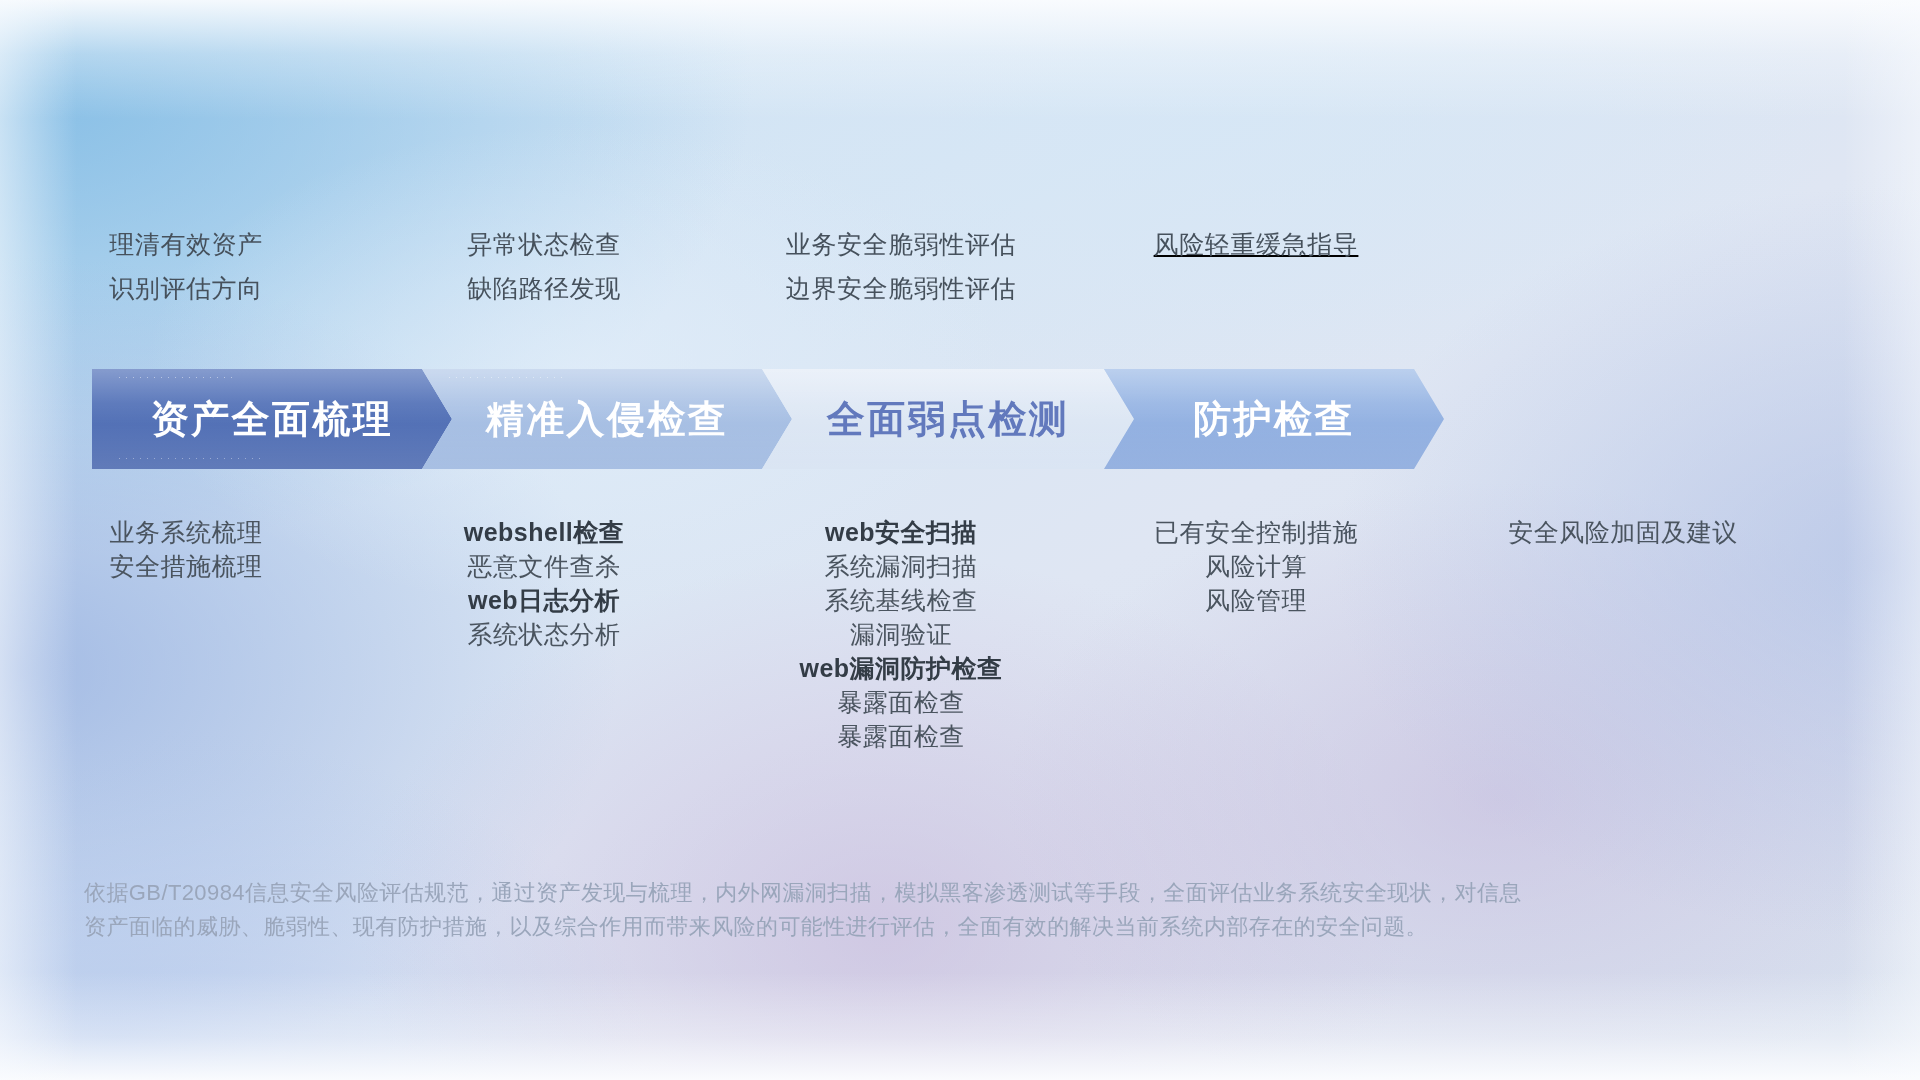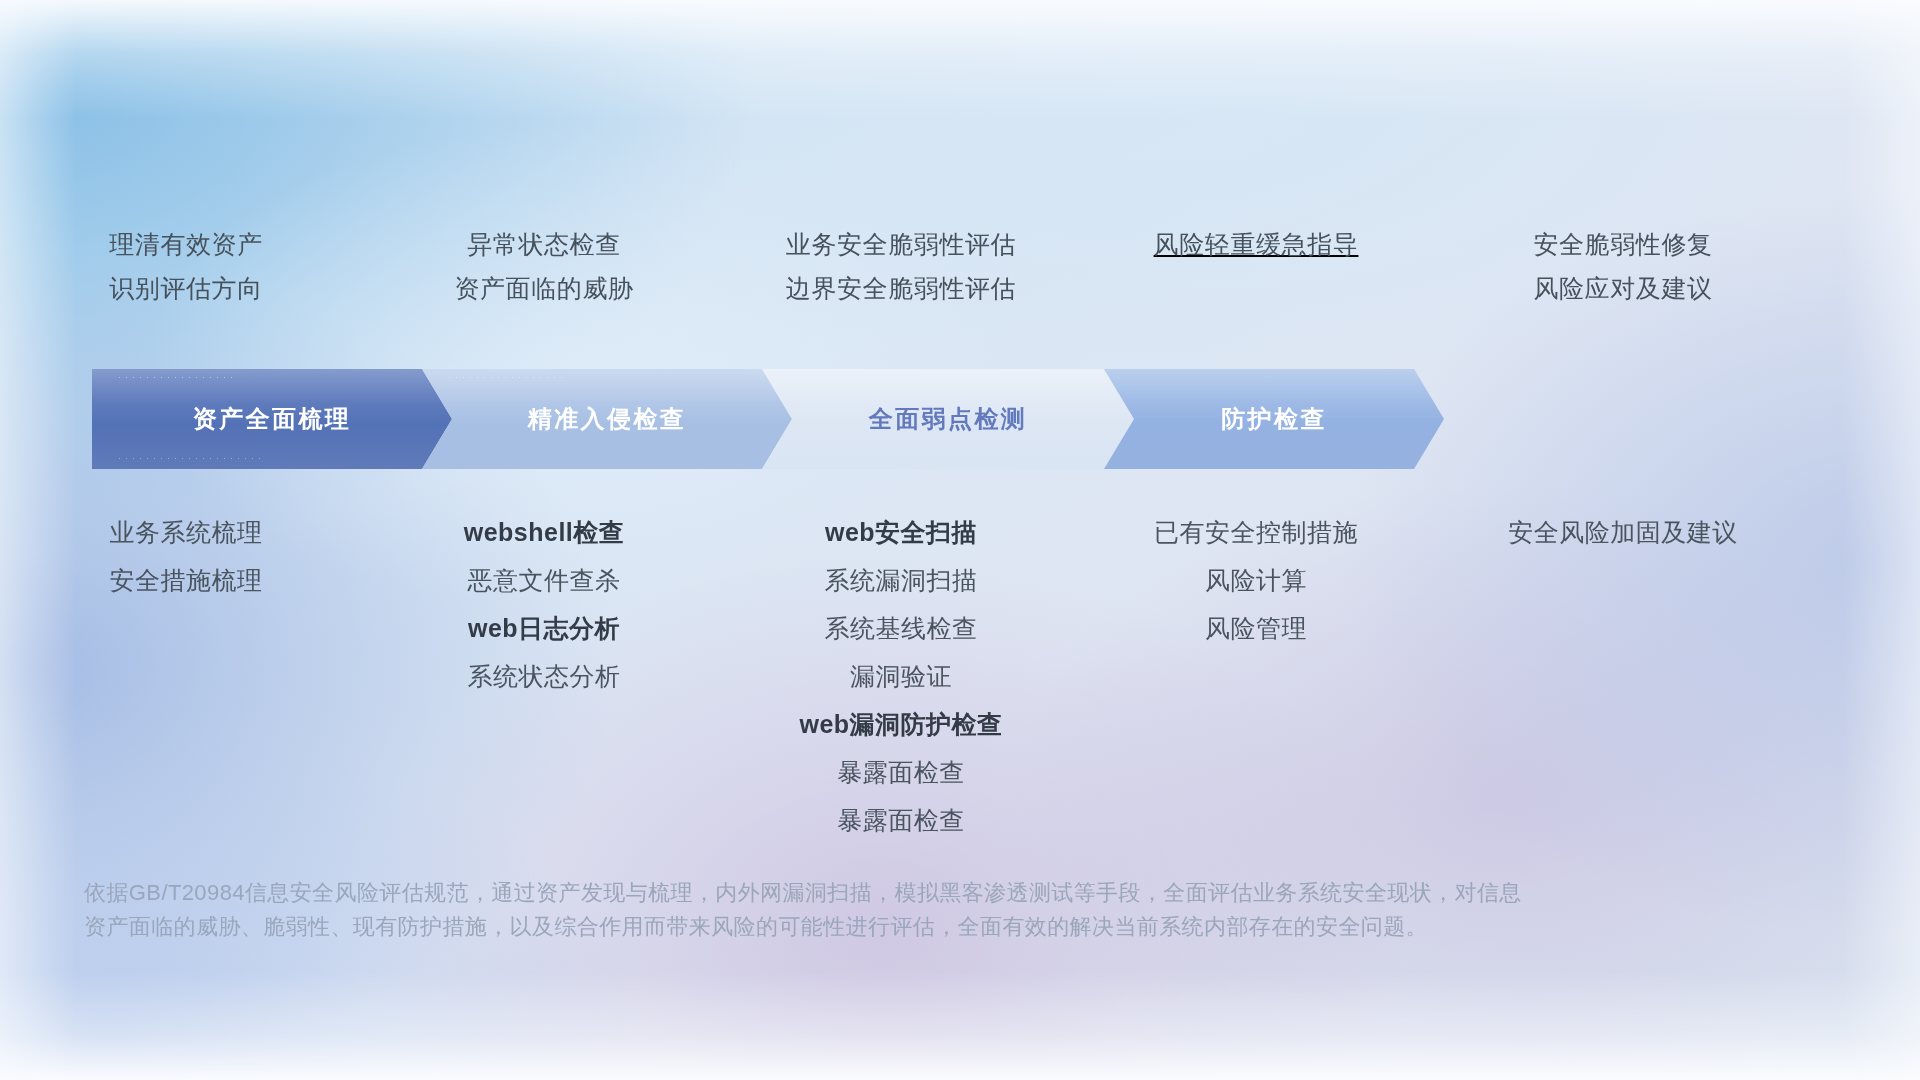--- a/index.html
+++ b/index.html
@@ -113,21 +113,21 @@
     justify-content: center;
     margin-right: -30px;
     -webkit-clip-path: polygon(0 0, calc(100% - 30px) 0, 100% 50%, calc(100% - 30px) 100%, 0 100%, 30px 50%);
     clip-path: polygon(0 0, calc(100% - 30px) 0, 100% 50%, calc(100% - 30px) 100%, 0 100%, 30px 50%);
   }
   .chev:first-child {
     -webkit-clip-path: polygon(0 0, calc(100% - 30px) 0, 100% 50%, calc(100% - 30px) 100%, 0 100%);
     clip-path: polygon(0 0, calc(100% - 30px) 0, 100% 50%, calc(100% - 30px) 100%, 0 100%);
   }
   .chev-label {
-    font-size: 24px;
+    font-size: 38px;
     font-weight: bold;
     letter-spacing: 2.4px;
     white-space: nowrap;
     position: relative;
     z-index: 3;
   }
   .chev-sheen {
     position: absolute;
     inset: 0;
     z-index: 2;
@@ -159,21 +159,20 @@
     position: absolute;
     left: 0;
     top: 515px;
     width: 1920px;
     display: flex;
   }
   .detail-col {
     display: flex;
     flex-direction: column;
     align-items: center;
-    gap: 14px;
   }
   .detail-line {
     font-size: 25px;
     line-height: 34px;
     color: #4a545f;
     letter-spacing: 0.5px;
     white-space: nowrap;
   }
   .detail-line.strong {
     font-weight: bold;
@@ -218,36 +217,32 @@
 
     <div class="caption-row">
 
       <div class="caption-col" style="width:372px;">
         <div class="caption-line">理清有效资产</div>
         <div class="caption-line">识别评估方向</div>
       </div>
 
       <div class="caption-col" style="width:344px;">
         <div class="caption-line">异常状态检查</div>
-        <div class="caption-line">资产面临的威胁</div>
+        <div class="caption-line">缺陷路径发现</div>
       </div>
 
       <div class="caption-col" style="width:370px;">
         <div class="caption-line">业务安全脆弱性评估</div>
         <div class="caption-line">边界安全脆弱性评估</div>
       </div>
 
       <div class="caption-col" style="width:340px;text-decoration:underline;">
         <div class="caption-line">风险轻重缓急指导</div>
       </div>
 
-      <div class="caption-col" style="width:394px;">
-        <div class="caption-line">安全脆弱性修复</div>
-        <div class="caption-line">风险应对及建议</div>
-      </div>
 
     </div>
 
     <div class="arrow-band">
 
       <div class="chev" style="width:360px; background:linear-gradient(180deg,#5b79bd 0%,#5472b7 50%,#4f6cb1 100%);">
         <div class="chev-sheen"></div>
         <div class="chev-dots"></div>
         <div class="chev-dots-b"></div>
         <span class="chev-label" style="color:#ffffff;">资产全面梳理</span>

